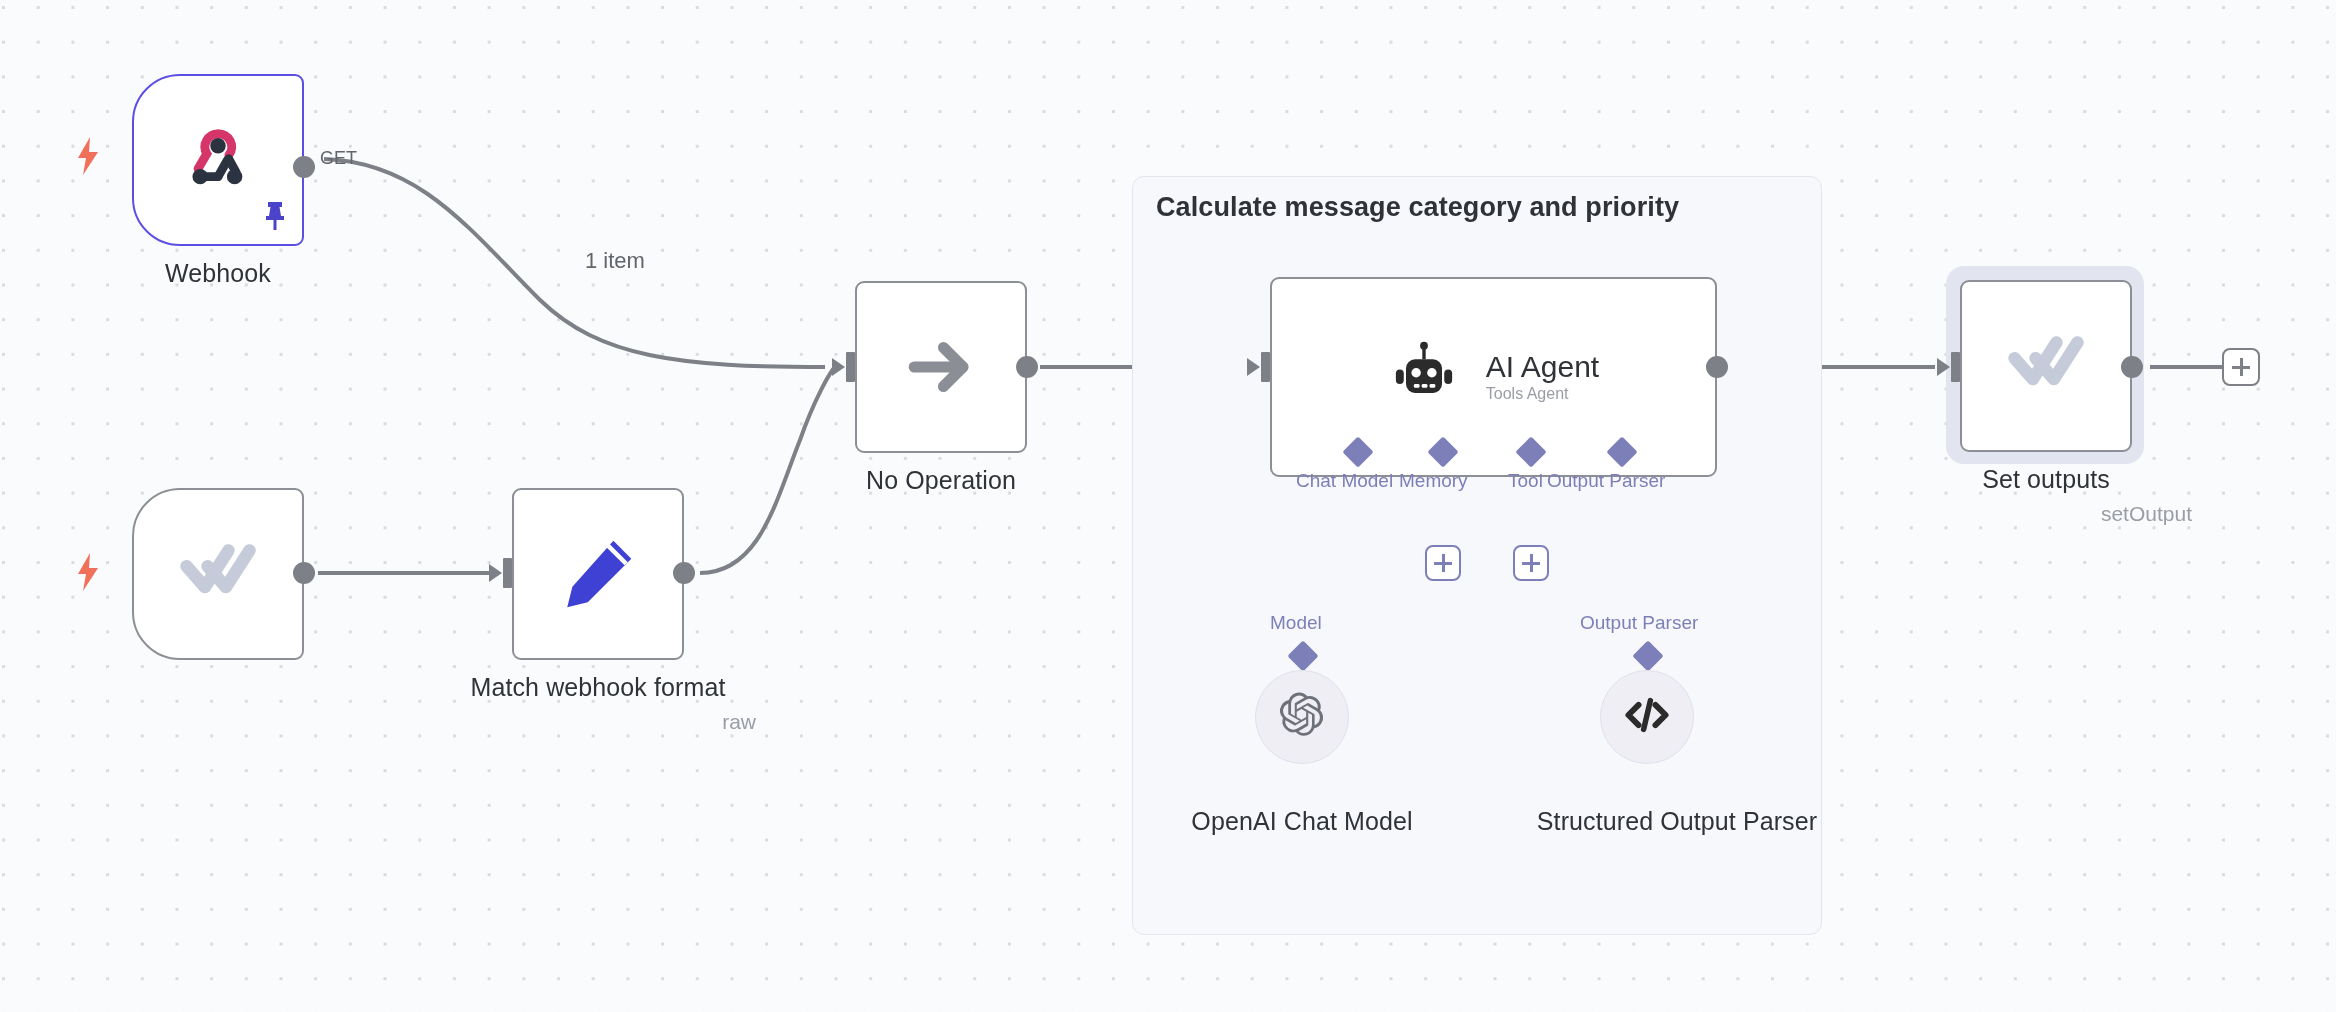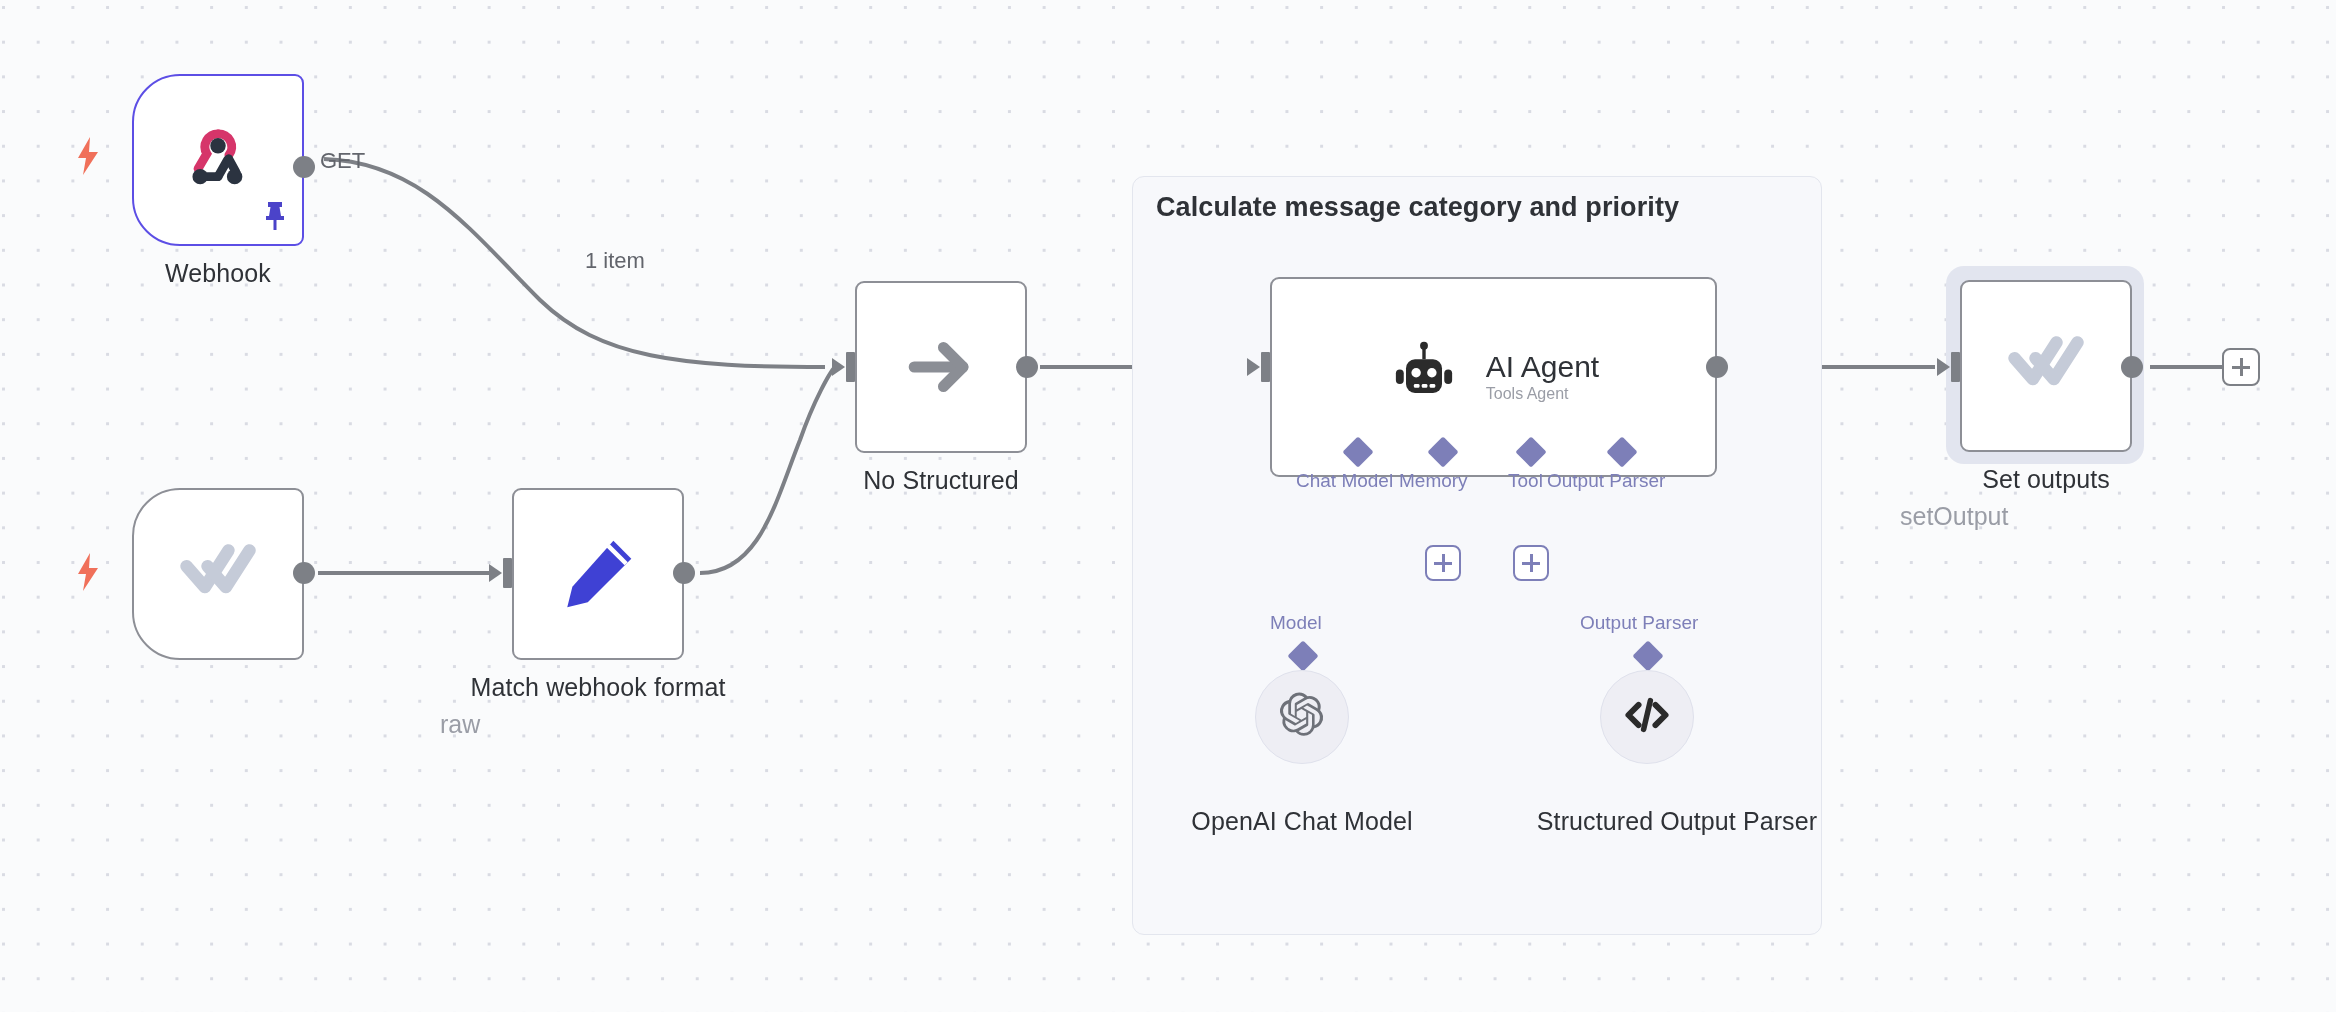--- a/index.html
+++ b/index.html
@@ -42,22 +42,22 @@
   .node-label {
     position: absolute;
     text-align: center;
     font-size: 25px;
     line-height: 1.22;
     color: #2f3237;
     letter-spacing: .1px;
   }
   .node-sublabel {
     position: absolute;
-    text-align: left;
-    font-size: 25px;
+    text-align: right;
+    font-size: 21px;
     color: #9a9da6;
   }
 
   
   .sel-halo {
     position: absolute;
     background: #e2e5ef;
     border-radius: 18px;
   }
 
@@ -222,21 +222,21 @@
         <circle cx="46" cy="46" r="6.5" fill="#2b3340"></circle>
       </svg>
     </span>
     <span class="pin" style="right:14px; bottom:14px;">
       <svg viewBox="0 0 26 30" width="26" height="30">
         <path d="M6 2 h14 v5 h-2.5 l1.5 9 h3 v4 h-7.5 v10 h-3 v-10 H4 v-4 h3 l1.5 -9 H6 z" fill="#4b43c9"></path>
       </svg>
     </span>
   </div>
   <div class="port-out" style="left:293px; top:156px;"></div>
-  <div class="conn-label" style="left:320px; top:148px; color:#62656c; font-size:22px;">GET</div>
+  <div class="conn-label" style="left:320px; top:148px; color:#62656c; font-size:18px;">GET</div>
   <div class="node-label" style="left:92px; top:258px; width:252px;">Webhook</div>
 
   <div class="bolt" style="left:75px; top:553px;">
     <svg viewBox="0 0 26 38" width="26" height="38">
       <path d="M15 0 L3 21 L11 21 L8 38 L23 15 L14 15 Z" fill="#f0705a"></path>
     </svg>
   </div>
 
   <div class="node trigger" style="left:132px; top:488px; width:172px; height:172px;">
     <span class="ico">
@@ -268,21 +268,21 @@
     <span class="ico">
       <svg viewBox="0 0 64 64" width="78" height="78">
         <path d="M10 32 H50" stroke="#8b8e95" stroke-width="9" fill="none" stroke-linecap="round"></path>
         <path d="M34 16 L50 32 L34 48" stroke="#8b8e95" stroke-width="9" fill="none" stroke-linecap="round" stroke-linejoin="round"></path>
       </svg>
     </span>
   </div>
   <div class="port-arrow" style="left:832px; top:358px;"></div>
   <div class="port-in" style="left:846px; top:352px;"></div>
   <div class="port-out" style="left:1016px; top:356px;"></div>
-  <div class="node-label" style="left:795px; top:465px; width:292px;">No Structured</div>
+  <div class="node-label" style="left:795px; top:465px; width:292px;">No Operation</div>
 
   <div class="node" style="left:1270px; top:277px; width:447px; height:200px;">
     <div class="agent-inner">
       <span>
         <svg viewBox="0 0 64 64" width="72" height="72">
           <rect x="16" y="18" width="32" height="30" rx="8" fill="#2b2b2b"></rect>
           <rect x="7" y="27" width="7" height="13" rx="3.5" fill="#2b2b2b"></rect>
           <rect x="50" y="27" width="7" height="13" rx="3.5" fill="#2b2b2b"></rect>
           <rect x="30.5" y="7" width="3" height="11" fill="#2b2b2b"></rect>
           <circle cx="32" cy="6" r="3.5" fill="#2b2b2b"></circle>

